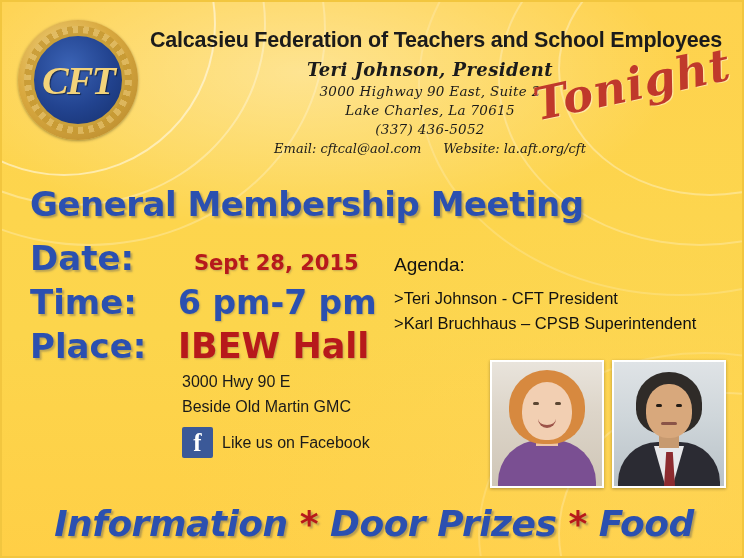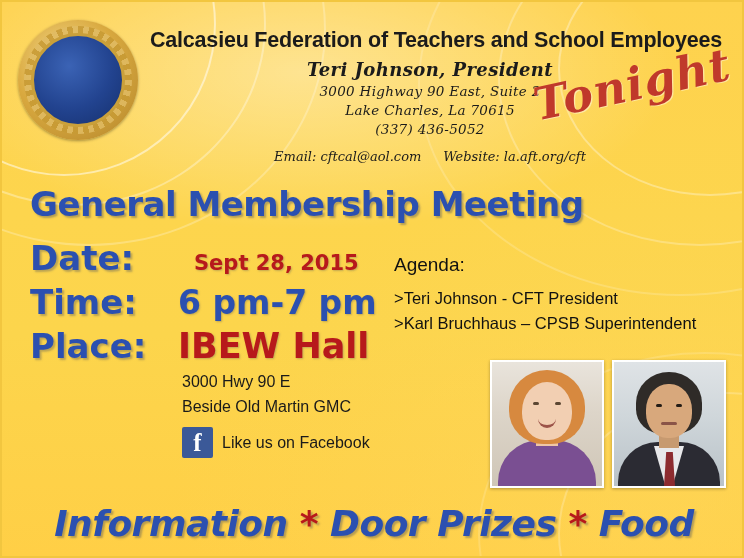--- a/index.html
+++ b/index.html
@@ -117,21 +117,21 @@
   }
   .addr-line {
     font-family: "DejaVu Serif", serif;
     font-style: italic;
     font-size: 13.5px;
     color: #1b1b1b;
     margin-top: 3px;
     letter-spacing: 0.3px;
   }
   .contact-row {
-    margin-top: 12px;
+    margin-top: 4px;
     font-family: "DejaVu Serif", serif;
     font-style: italic;
     font-size: 13px;
     color: #1b1b1b;
     display: flex;
     justify-content: center;
     gap: 22px;
   }
   .tonight {
     position: absolute;
@@ -411,20 +411,21 @@
   <div class="swirl s6"></div>
   <div class="swirl s7"></div>
   <div class="swirl s8"></div>
 
   <div class="header">
 
     <div class="logo">
       <div class="ring-outer"></div>
       <div class="ring-notch"></div>
       <div class="ring-inner"></div>
+      <div class="cft">CFT</div>
     </div>
 
     <div class="org-block">
       <div class="org-name">Calcasieu Federation of Teachers and School Employees</div>
       <div class="president">Teri Johnson, President</div>
       <div class="addr-line">3000 Highway 90 East, Suite 2</div>
       <div class="addr-line">Lake Charles, La 70615</div>
       <div class="addr-line">(337) 436-5052</div>
       <div class="contact-row">
         <span>Email: cftcal@aol.com</span>

